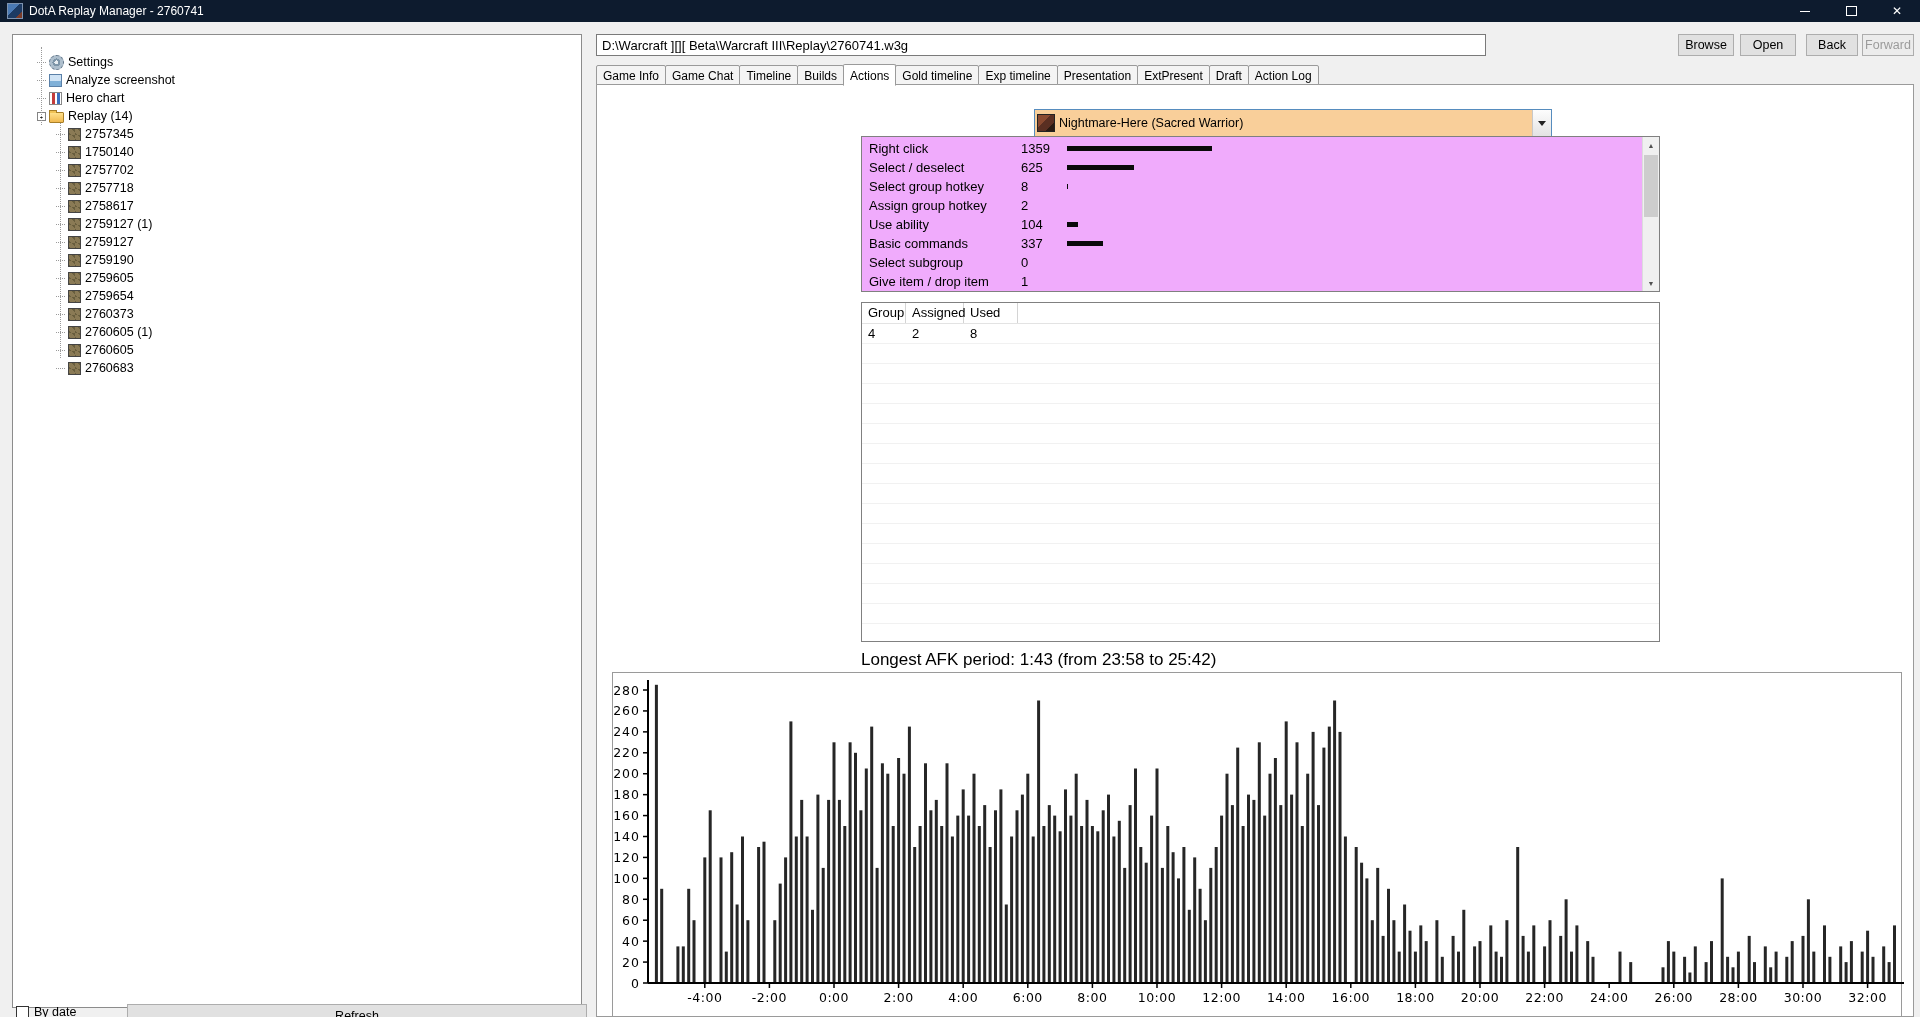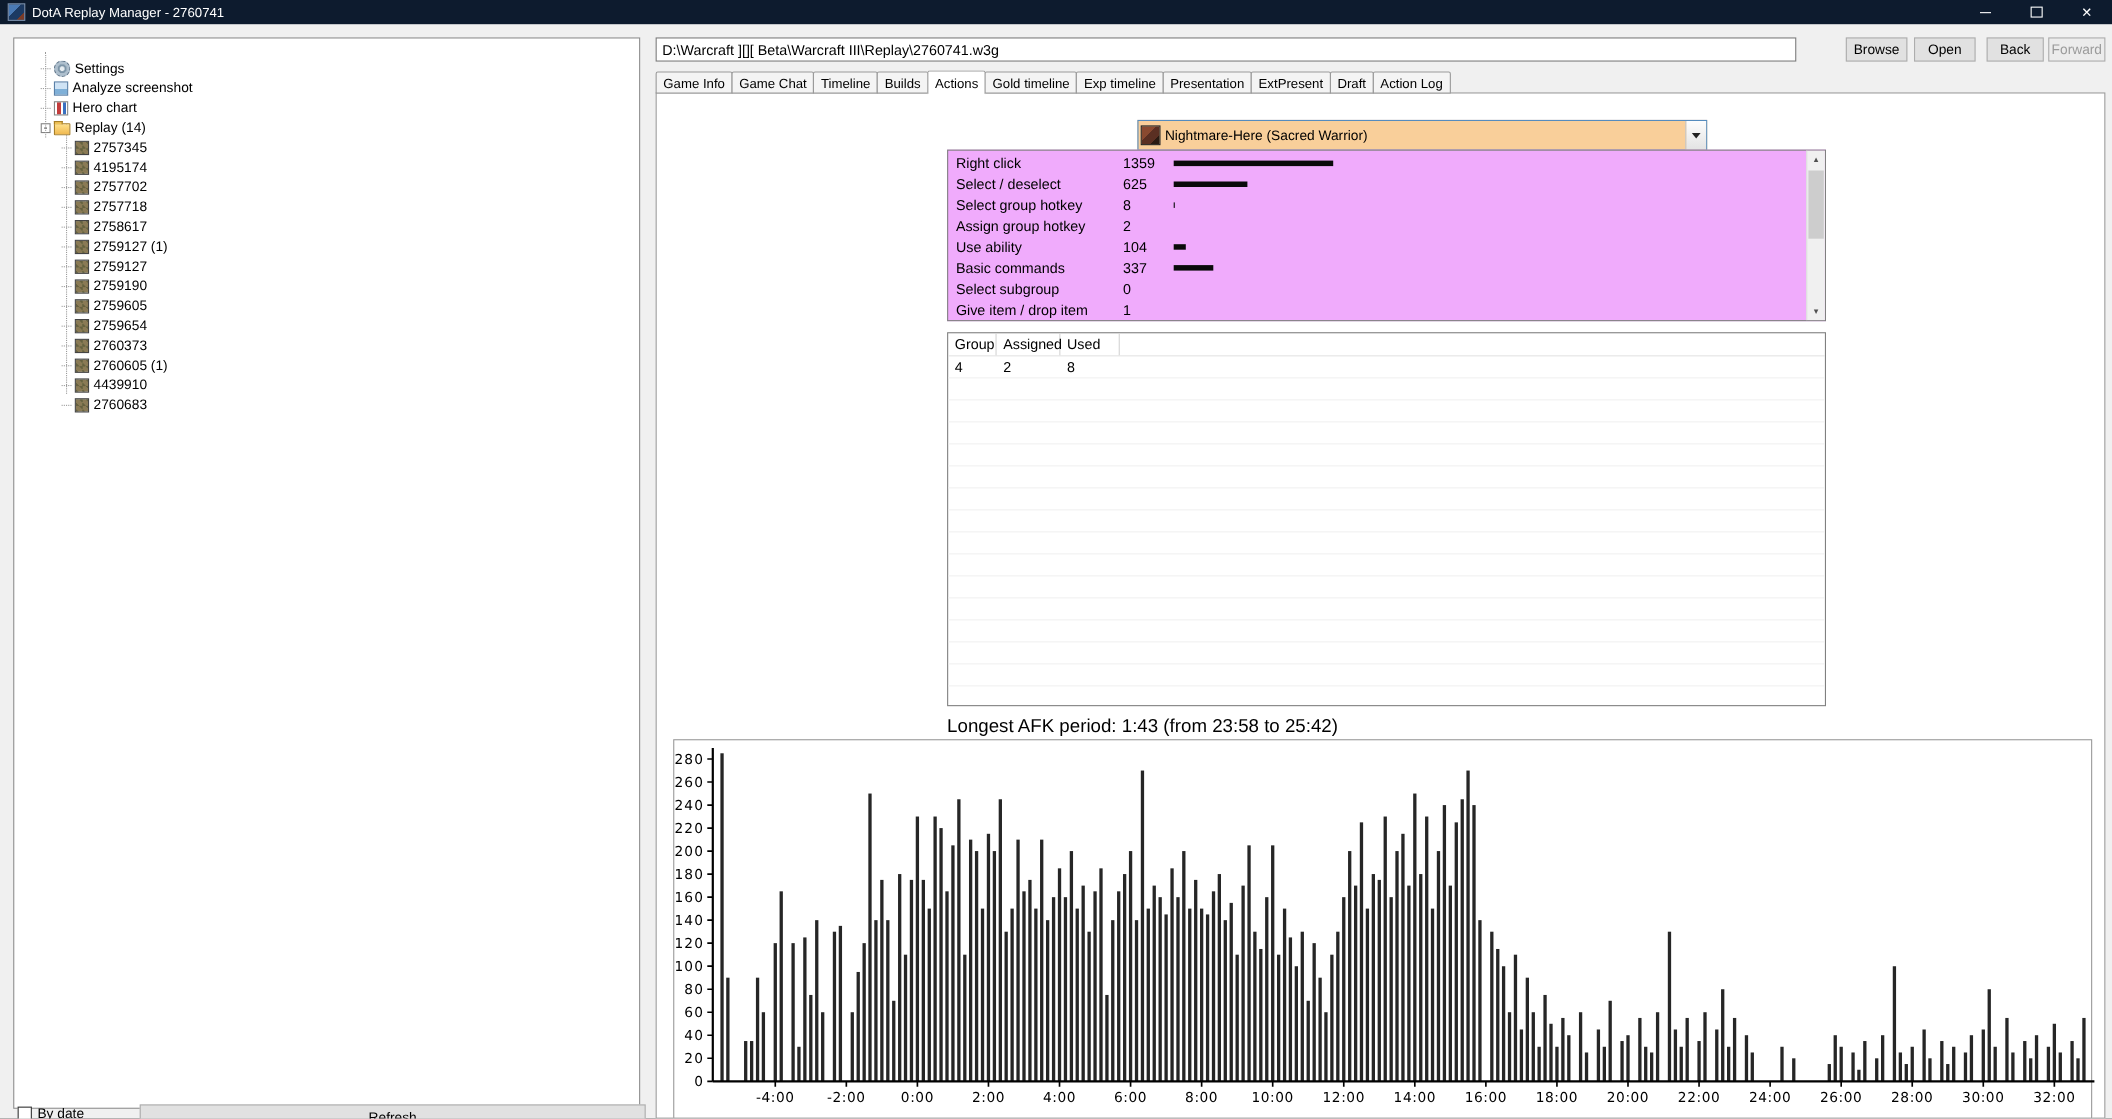--- a/index.html
+++ b/index.html
@@ -46,21 +46,21 @@
                background-size:6px 6px;}
 
   
   .bydate-row{position:absolute;left:12px;top:1004px;width:568px;height:28px;display:flex;align-items:flex-start;}
   .checkbox{width:11px;height:11px;border:1px solid #333;background:#fff;margin:2px 5px 0 4px;flex:none;}
   .bydate-label{font-size:12.5px;margin-top:1px;}
   .refresh-btn{position:absolute;left:115px;top:0;width:460px;height:24px;border:1px solid #adadad;background:#e1e1e1;
                text-align:center;font-size:12.5px;padding-top:4px;box-sizing:border-box;}
 
   
-  .path-input{position:absolute;left:596px;top:34px;width:1037px;height:22px;border:1px solid #7a7a7a;background:#fff;
+  .path-input{position:absolute;left:596px;top:34px;width:890px;height:22px;border:1px solid #7a7a7a;background:#fff;
               font-family:"Liberation Sans",sans-serif;font-size:13px;padding:0 5px;box-sizing:border-box;}
   .btn{position:absolute;top:34px;height:22px;border:1px solid #adadad;background:#e1e1e1;font-size:12.5px;
        display:flex;align-items:center;justify-content:center;box-sizing:border-box;}
   .btn-browse{left:1678px;width:56px;}
   .btn-open{left:1740px;width:56px;}
   .btn-back{left:1806px;width:52px;}
   .btn-forward{left:1862px;width:52px;color:#9b9b9b;background:#ececec;}
 
   
   .tabstrip{position:absolute;left:596px;top:64px;height:21px;display:flex;align-items:flex-start;z-index:3;}
@@ -158,21 +158,21 @@
 
       <div>
           <div class="trow child">
             <span class="stub"></span>
             <span class="ticon icon-replay"></span>
             <span>2757345</span>
           </div>
           <div class="trow child">
             <span class="stub"></span>
             <span class="ticon icon-replay"></span>
-            <span>4195174</span>
+            <span>1750140</span>
           </div>
           <div class="trow child">
             <span class="stub"></span>
             <span class="ticon icon-replay"></span>
             <span>2757702</span>
           </div>
           <div class="trow child">
             <span class="stub"></span>
             <span class="ticon icon-replay"></span>
             <span>2757718</span>
@@ -213,21 +213,21 @@
             <span>2760373</span>
           </div>
           <div class="trow child">
             <span class="stub"></span>
             <span class="ticon icon-replay"></span>
             <span>2760605 (1)</span>
           </div>
           <div class="trow child">
             <span class="stub"></span>
             <span class="ticon icon-replay"></span>
-            <span>4439910</span>
+            <span>2760605</span>
           </div>
           <div class="trow child">
             <span class="stub"></span>
             <span class="ticon icon-replay"></span>
             <span>2760683</span>
           </div>
         </div>
     </div>
   </div>
 

